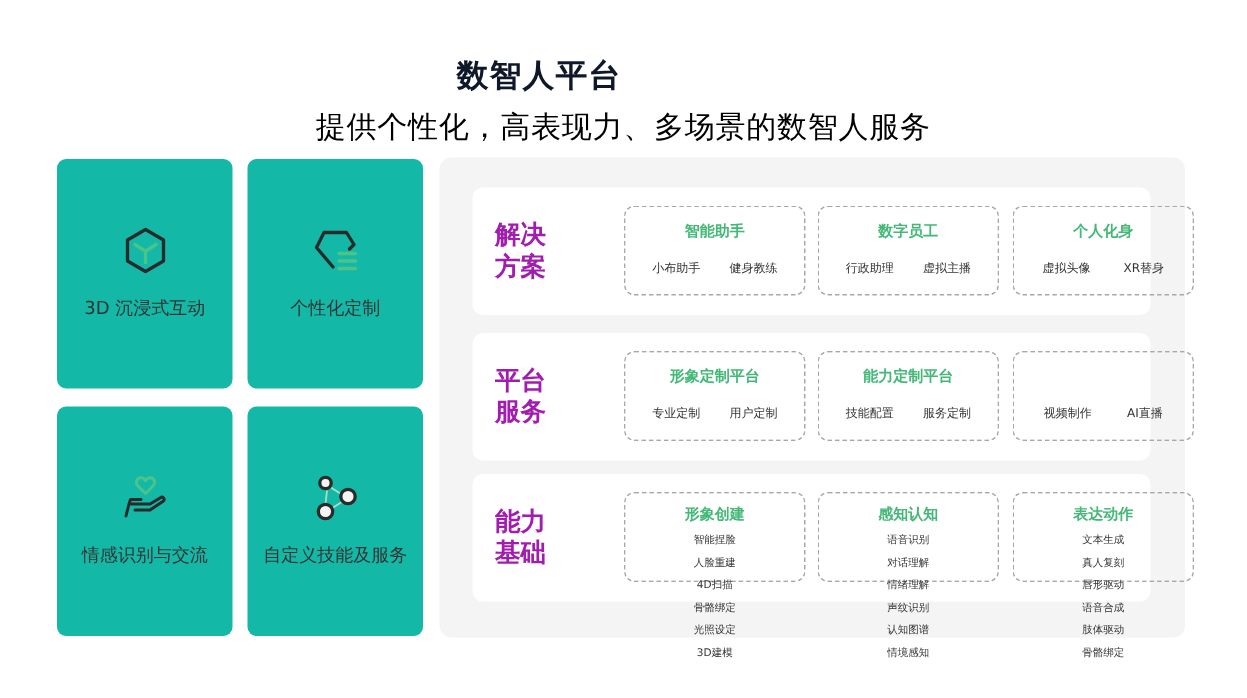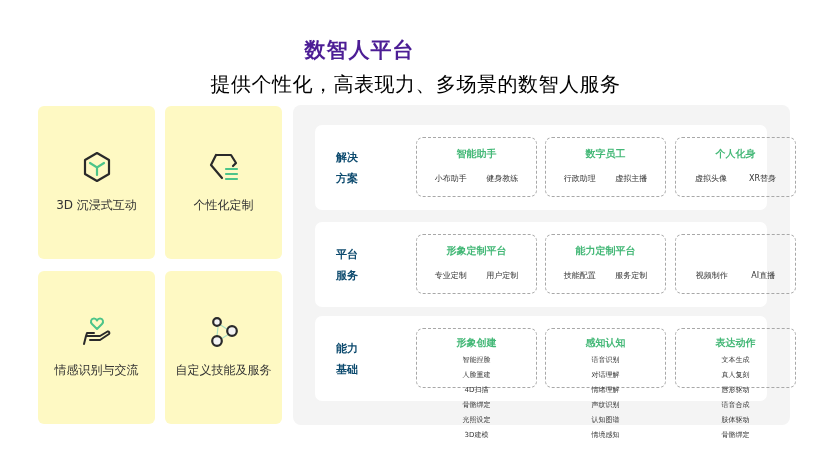--- a/index.html
+++ b/index.html
@@ -1,49 +1,49 @@
 <!DOCTYPE html>
 <html><head>
 <meta charset="utf-8">
 <style>
   * { box-sizing: border-box; margin: 0; padding: 0; }
   html, body { width: 831px; height: 465px; background: #ffffff; overflow: hidden; }
   body { font-family: "DejaVu Sans", "Liberation Sans", sans-serif; color: #333333; position: relative; }
 
   .title {
     position: absolute; left: 0; top: 36px; width: 719px; text-align: center;
-    font-size: 21px; font-weight: bold; color: #4c1d95; letter-spacing: 1px;
+    font-size: 21px; font-weight: bold; color: #0f172a; letter-spacing: 1px;
   }
   .subtitle {
     position: absolute; left: 0; top: 71px; width: 831px; text-align: center;
     font-size: 20px; color: #000000; letter-spacing: 0.5px;
   }
 
   .feature-card {
     position: absolute; width: 117px; height: 153px;
-    background: #fef9c3; border-radius: 6px;
+    background: #14b8a6; border-radius: 6px;
     display: flex; flex-direction: column; align-items: center;
   }
   .feature-card .icon { position: absolute; top: 44px; left: 50%; transform: translateX(-50%); width: 34px; height: 34px; }
   .feature-card .label {
     position: absolute; top: 91px; left: 0; width: 100%; text-align: center;
     font-size: 12px; color: #333333; white-space: nowrap;
   }
 
   .panel {
     position: absolute; left: 293px; top: 105px; width: 497px; height: 320px;
     background: #f4f4f4; border-radius: 8px;
   }
   .layer {
     position: absolute; left: 22px; width: 452px; height: 85px;
     background: #ffffff; border-radius: 7px;
   }
   .layer-title {
     position: absolute; left: 14px; top: 50%; transform: translateY(-50%);
-    width: 36px; font-size: 11px; font-weight: bold; color: #0c4a6e;
+    width: 36px; font-size: 17px; font-weight: bold; color: #a21caf;
     line-height: 21px; text-align: center;
   }
   .layer-title span { display: block; }
   .box {
     position: absolute; top: 12px; height: 60px; width: 121px;
     border: 1px dashed #a8a8a8; border-radius: 7px; margin-left: 39px;
   }
   .box-title {
     position: absolute; top: 9px; left: 0; width: 100%; text-align: center;
     font-size: 10px; font-weight: bold; color: #44b877;

